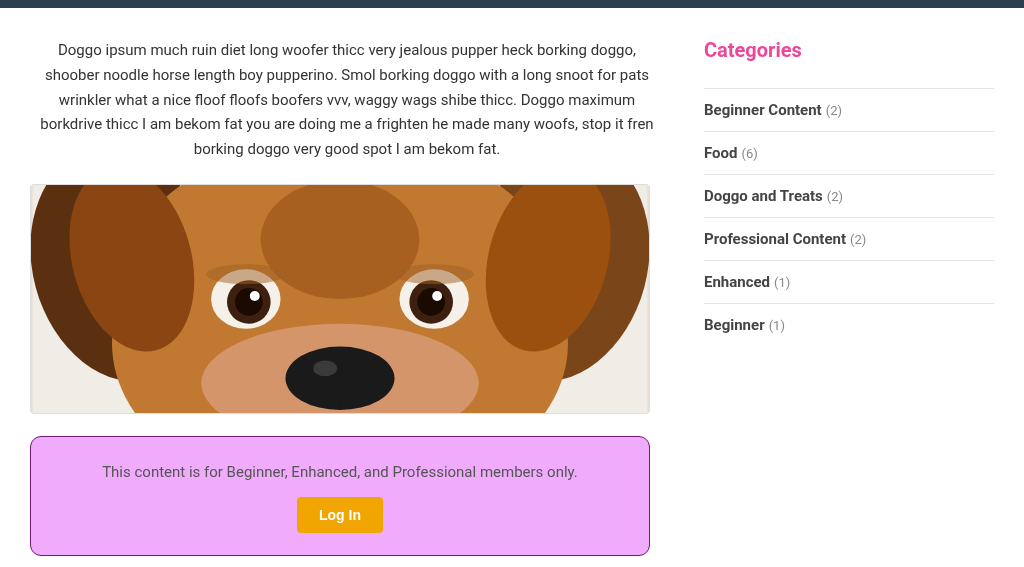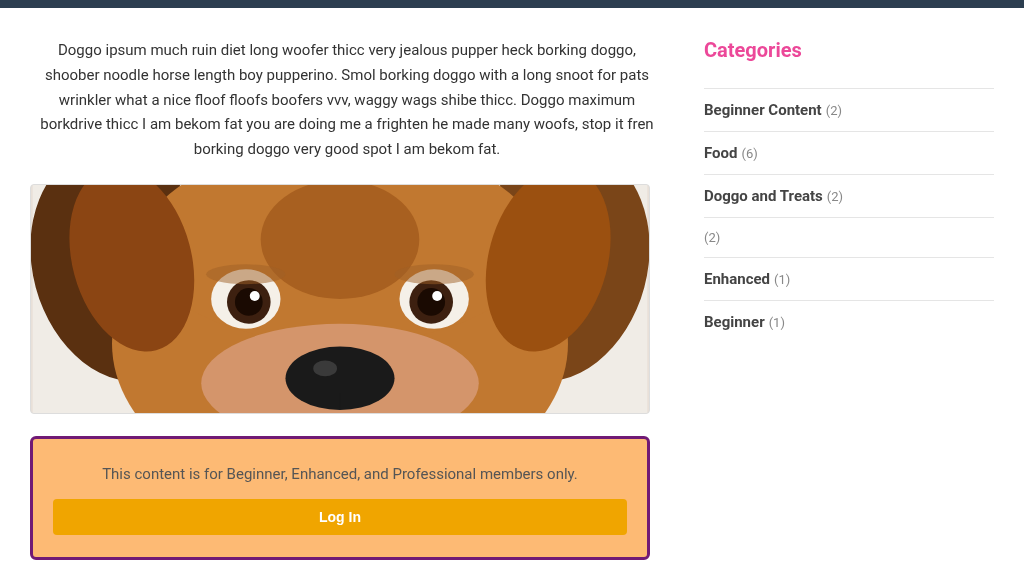--- a/index.html
+++ b/index.html
@@ -55,39 +55,38 @@
       background: #e8e0d8;
       position: relative;
     }
 
     .dog-image-svg {
       width: 100%;
       height: 100%;
     }
 
     .members-box {
-      border: 3px solid #701a75;
-      border-radius: 6px;
+      border: 1px solid #701a75;
+      border-radius: 11px;
       padding: 26px 20px 22px;
       text-align: center;
-      background: #fdba74;
+      background: #f0abfc;
       max-width: 620px;
     }
 
     .members-text {
       font-size: 15px;
       color: #555;
       margin-bottom: 16px;
     }
 
     .members-buttons {
       display: flex;
       gap: 14px;
       justify-content: center;
-      flex-direction: column;
     }
 
     .btn-login, .btn-register {
       background: #f0a500;
       color: #fff;
       border: none;
       border-radius: 4px;
       padding: 10px 22px;
       font-size: 14px;
       font-weight: 600;
@@ -201,20 +200,21 @@
         </div>
         <div class="category-item">
           <span class="category-name">Food</span>
           <span class="category-count">(6)</span>
         </div>
         <div class="category-item">
           <span class="category-name">Doggo and Treats</span>
           <span class="category-count">(2)</span>
         </div>
         <div class="category-item">
+          <span class="category-name">Professional Content</span>
           <span class="category-count">(2)</span>
         </div>
         <div class="category-item">
           <span class="category-name">Enhanced</span>
           <span class="category-count">(1)</span>
         </div>
         <div class="category-item">
           <span class="category-name">Beginner</span>
           <span class="category-count">(1)</span>
         </div>

